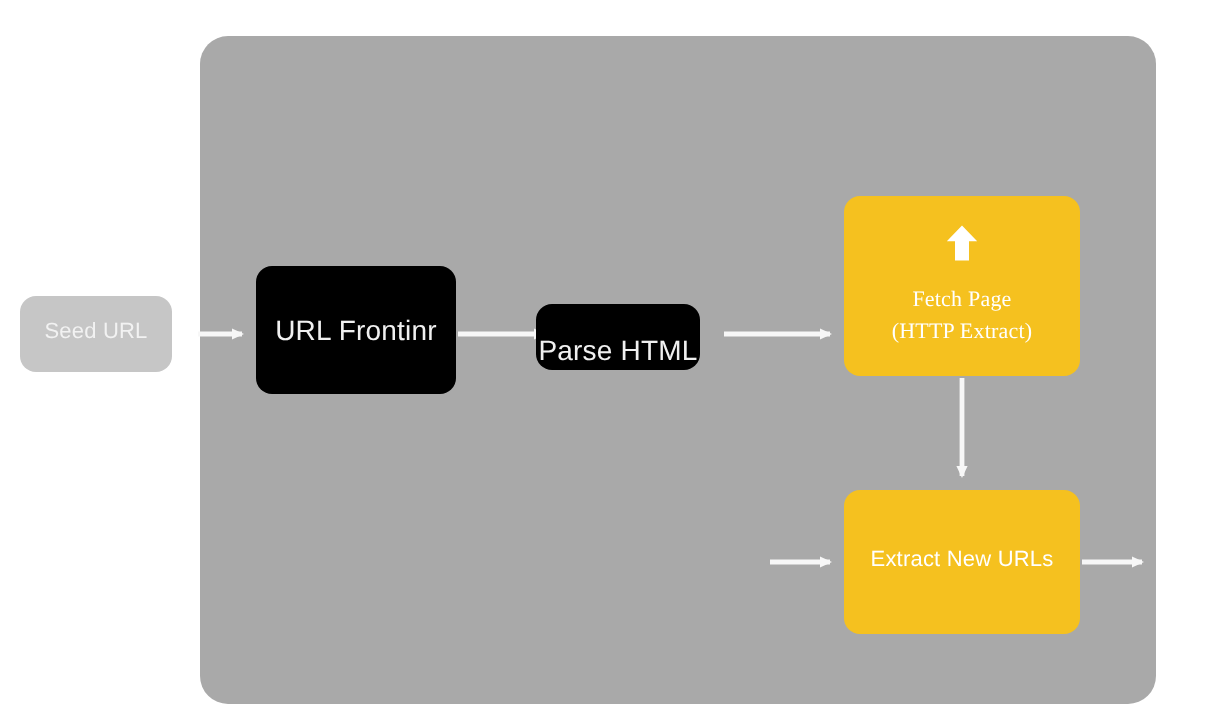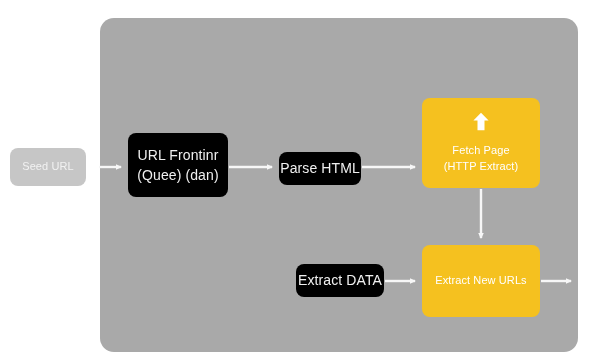--- a/index.html
+++ b/index.html
@@ -57,23 +57,23 @@
     color: #ffffff;
     font-size: 11px;
   }
   .node-line { display: block; white-space: nowrap; }
 
   
   #node-seed { left: 10px;  top: 148px; width: 76px;  height: 38px; }
   
   #node-frontier { left: 128px; top: 133px; width: 100px; height: 64px; }
   
-  #node-parse { left: 279px; top: 152px; width: 82px;  height: 33px; }
+  #node-parse { left: 268px; top: 152px; width: 82px;  height: 33px; justify-content: flex-end; }
   
-  #node-fetch { left: 422px; top: 98px;  width: 118px; height: 90px; }
+  #node-fetch { left: 422px; top: 98px;  width: 118px; height: 90px; font-family: Liberation Serif, serif; }
   
   #node-extractdata { left: 296px; top: 264px; width: 88px;  height: 33px; }
   
   #node-extracturls { left: 422px; top: 245px; width: 118px; height: 72px; }
 
   .up-arrow-icon {
     display: block;
     margin-bottom: 12px;
     line-height: 1;
   }
@@ -110,38 +110,34 @@
       <line x1="541" y1="281" x2="571" y2="281" marker-end="url(#ah)"></line>
     </g>
   </svg>
 
   <div id="node-seed" class="node node-gray-outer">
     <span class="node-line">Seed URL</span>
   </div>
 
   <div id="node-frontier" class="node node-gray-inner">
     <span class="node-line">URL Frontinr</span>
-    <span class="node-line">(Quee) (dan)</span>
   </div>
 
   <div id="node-parse" class="node node-gray-inner">
     <span class="node-line">Parse HTML</span>
   </div>
 
   <div id="node-fetch" class="node node-yellow">
     <span class="up-arrow-icon">
       <svg width="18" height="19" viewBox="0 0 18 19" xmlns="http://www.w3.org/2000/svg">
         <path d="M9 0.8 L16.6 8.6 L12.5 8.6 L12.5 18.2 L5.5 18.2 L5.5 8.6 L1.4 8.6 Z" fill="#ffffff"></path>
       </svg>
     </span>
     <span class="node-line">Fetch Page</span>
     <span class="node-line">(HTTP Extract)</span>
   </div>
 
-  <div id="node-extractdata" class="node node-gray-inner">
-    <span class="node-line">Extract DATA</span>
-  </div>
 
   <div id="node-extracturls" class="node node-yellow">
     <span class="node-line">Extract New URLs</span>
   </div>
 
 </div>
 
 </body></html>

